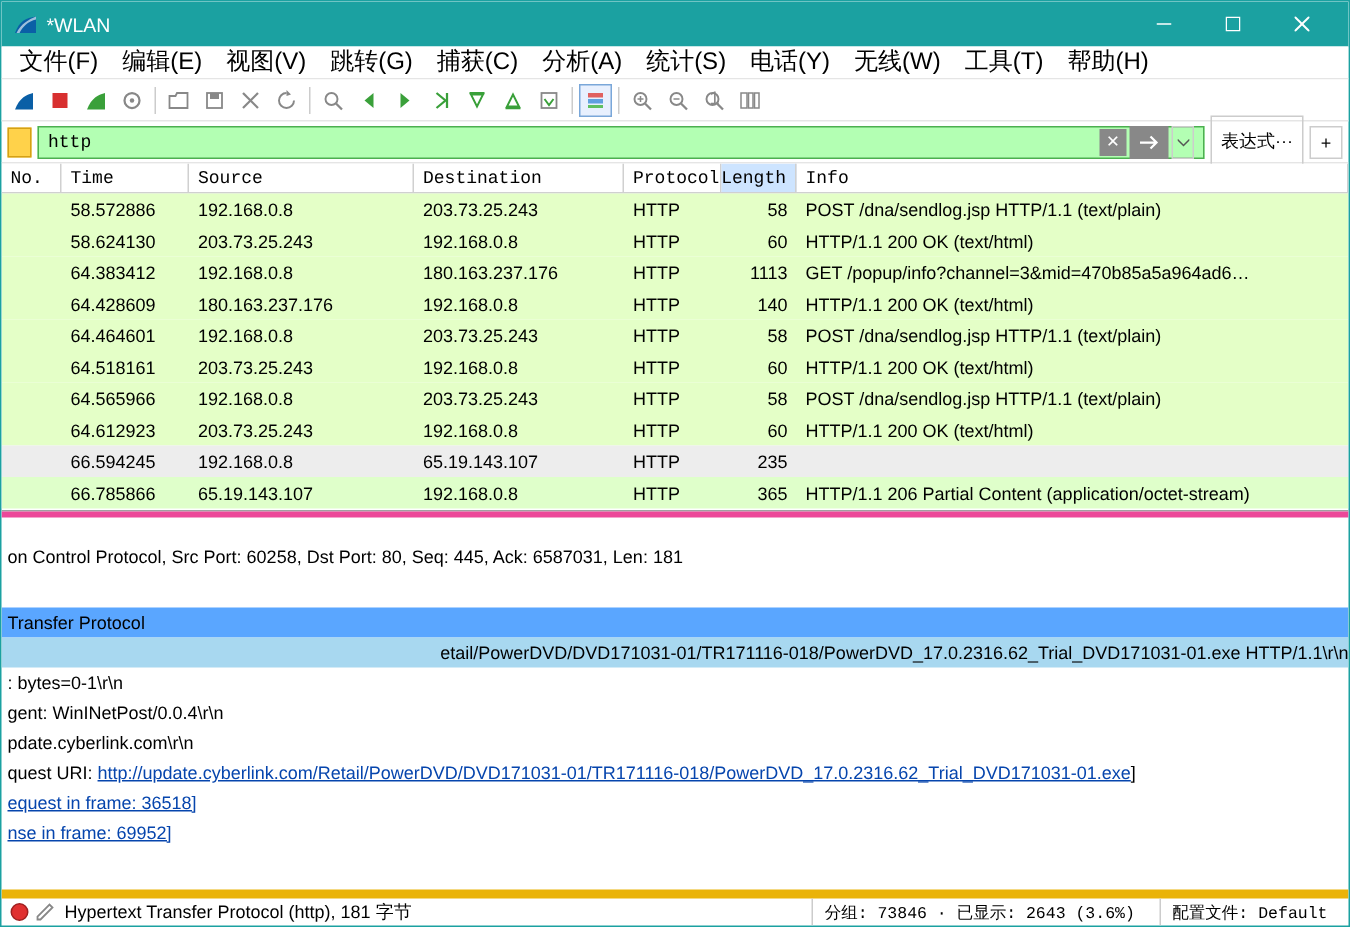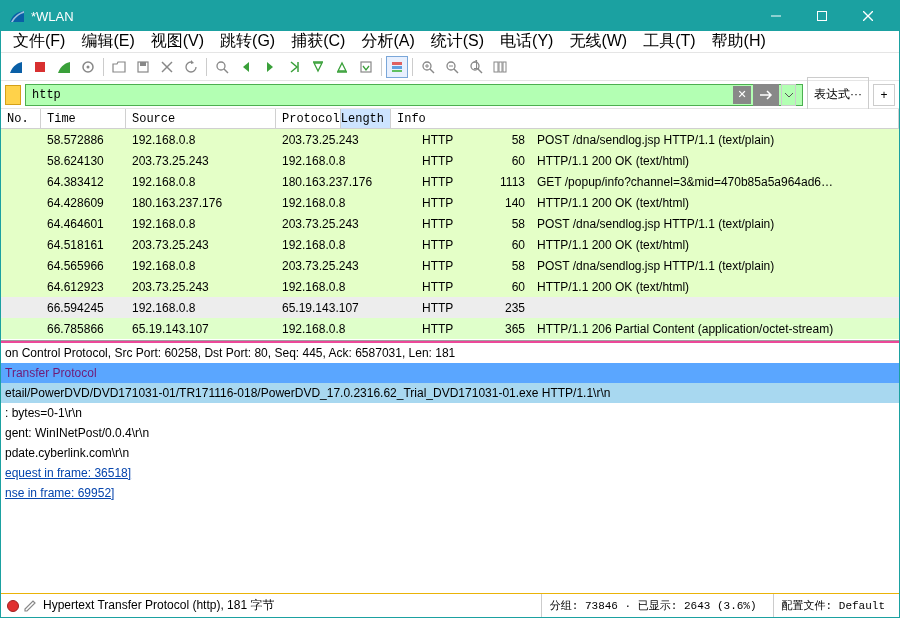--- a/index.html
+++ b/index.html
@@ -30,26 +30,26 @@
 .plist-header .sorted { background:#cde4ff; }
 .col-no { width:40px; } .col-time { width:85px; } .col-src { width:150px; } .col-dst { width:140px; } .col-proto { width:65px; } .col-len { width:50px; text-align:right; justify-content:flex-end; padding-right:6px;} .col-info { flex:1; }
 .plist-body { }
 .prow { display:flex; height:21px; align-items:center; font-family:Arial,sans-serif; font-size:13px; }
 .prow div { padding:0 6px; overflow:hidden; white-space:nowrap; }
 .prow.green { background:#e4ffc7; }
 .prow.sel { background:#ededed; }
 .prow.sel2 { background:#dfffca; }
 .prow .col-no { padding-left:18px; position:relative; }
 .prow .col-len { text-align:right; }
-.details-pane { flex:1; overflow:hidden; border-top:2px solid #ec4899; padding:0 0; line-height:20px; font-size:13px;}
+.details-pane { flex:1; overflow:hidden; border-top:4px solid #ec4899; padding:16px 0; line-height:20px; font-size:13px;}
 .details-pane .dline { padding-left:4px; white-space:nowrap; overflow:hidden;}
-.details-pane .dline.hl { background:#5aa6ff; color:#701a75; }
-.details-pane .dline.hl2 { background:#a8d8f0; }
+.details-pane .dline.hl { background:#5aa6ff; color:#000000;margin-top:24px; }
+.details-pane .dline.hl2 { background:#a8d8f0;text-align:right; }
 .details-pane a { color:#0645ad; text-decoration:underline; }
-.statusbar { height:24px; border-top:1px solid #eab308; display:flex; align-items:center; padding:0 6px; gap:8px;justify-content:space-between; }
+.statusbar { height:24px; border-top:6px solid #eab308; display:flex; align-items:center; padding:0 6px; gap:8px;justify-content:space-between; }
 .statusbar .sseg { border-left:1px solid #ccc; padding:0 8px; height:100%; display:flex; align-items:center; font-family:"Courier New",monospace; font-size:11px;}
 .statusbar .sseg:first-child { border-left:none; flex:1;}
 .sb-dot { width:12px;height:12px;border-radius:50%;background:#e03030; border:1px solid #a02020; margin-right:4px;}
 .sb-ws { width:14px;height:14px; margin-right:6px;}
 </style>
 </head>
 <body>
 
 <div class="titlebar">
   <span class="app-icon">
@@ -242,20 +242,21 @@
       <span>表达式···</span>
     </div>
   <div class="plus-btn">+</div>
 </div>
 
 <div class="packet-list">
   <div class="plist-header">
     <div class="col-no">No.</div>
     <div class="col-time">Time</div>
     <div class="col-src">Source</div>
+    <div class="col-dst">Destination</div>
     <div class="col-proto">Protocol</div>
     <div class="col-len sorted">Length</div>
     <div class="col-info">Info</div>
   </div>
   <div class="plist-body" id="plist-body">
       <div class="prow green">
         <div class="col-no"></div>
         <div class="col-time">58.572886</div>
         <div class="col-src">192.168.0.8</div>
         <div class="col-dst">203.73.25.243</div>
@@ -347,20 +348,21 @@
 </div>
 
 <div class="details-pane">
   <div class="dline">on Control Protocol, Src Port: 60258, Dst Port: 80, Seq: 445, Ack: 6587031, Len: 181</div>
   <div class="dline hl">Transfer Protocol</div>
   <div class="dline hl2">etail/PowerDVD/DVD171031-01/TR171116-018/PowerDVD_17.0.2316.62_Trial_DVD171031-01.exe HTTP/1.1\r\n</div>
   <div class="dline">: bytes=0-1\r\n</div>
   <div class="dline">gent: WinINetPost/0.0.4\r\n</div>
   <div class="dline">pdate.cyberlink.com\r\n</div>
   <div class="dline"></div>
+  <div class="dline"><span>quest URI: </span><a>http://update.cyberlink.com/Retail/PowerDVD/DVD171031-01/TR171116-018/PowerDVD_17.0.2316.62_Trial_DVD171031-01.exe</a><span>]</span></div>
   <div class="dline"><a>equest in frame: 36518]</a></div>
   <div class="dline"><a>nse in frame: 69952]</a></div>
 </div>
 
 <div class="statusbar">
   <div class="sseg" style="padding-left:0;">
     <span class="sb-dot"></span>
     <span class="sb-ws"><svg width="14" height="14">
           <path d="M2 12 L4 12 L12 4 L10 2 L2 10 Z" fill="none" stroke="#888" stroke-width="1.2"></path>
         </svg></span>

